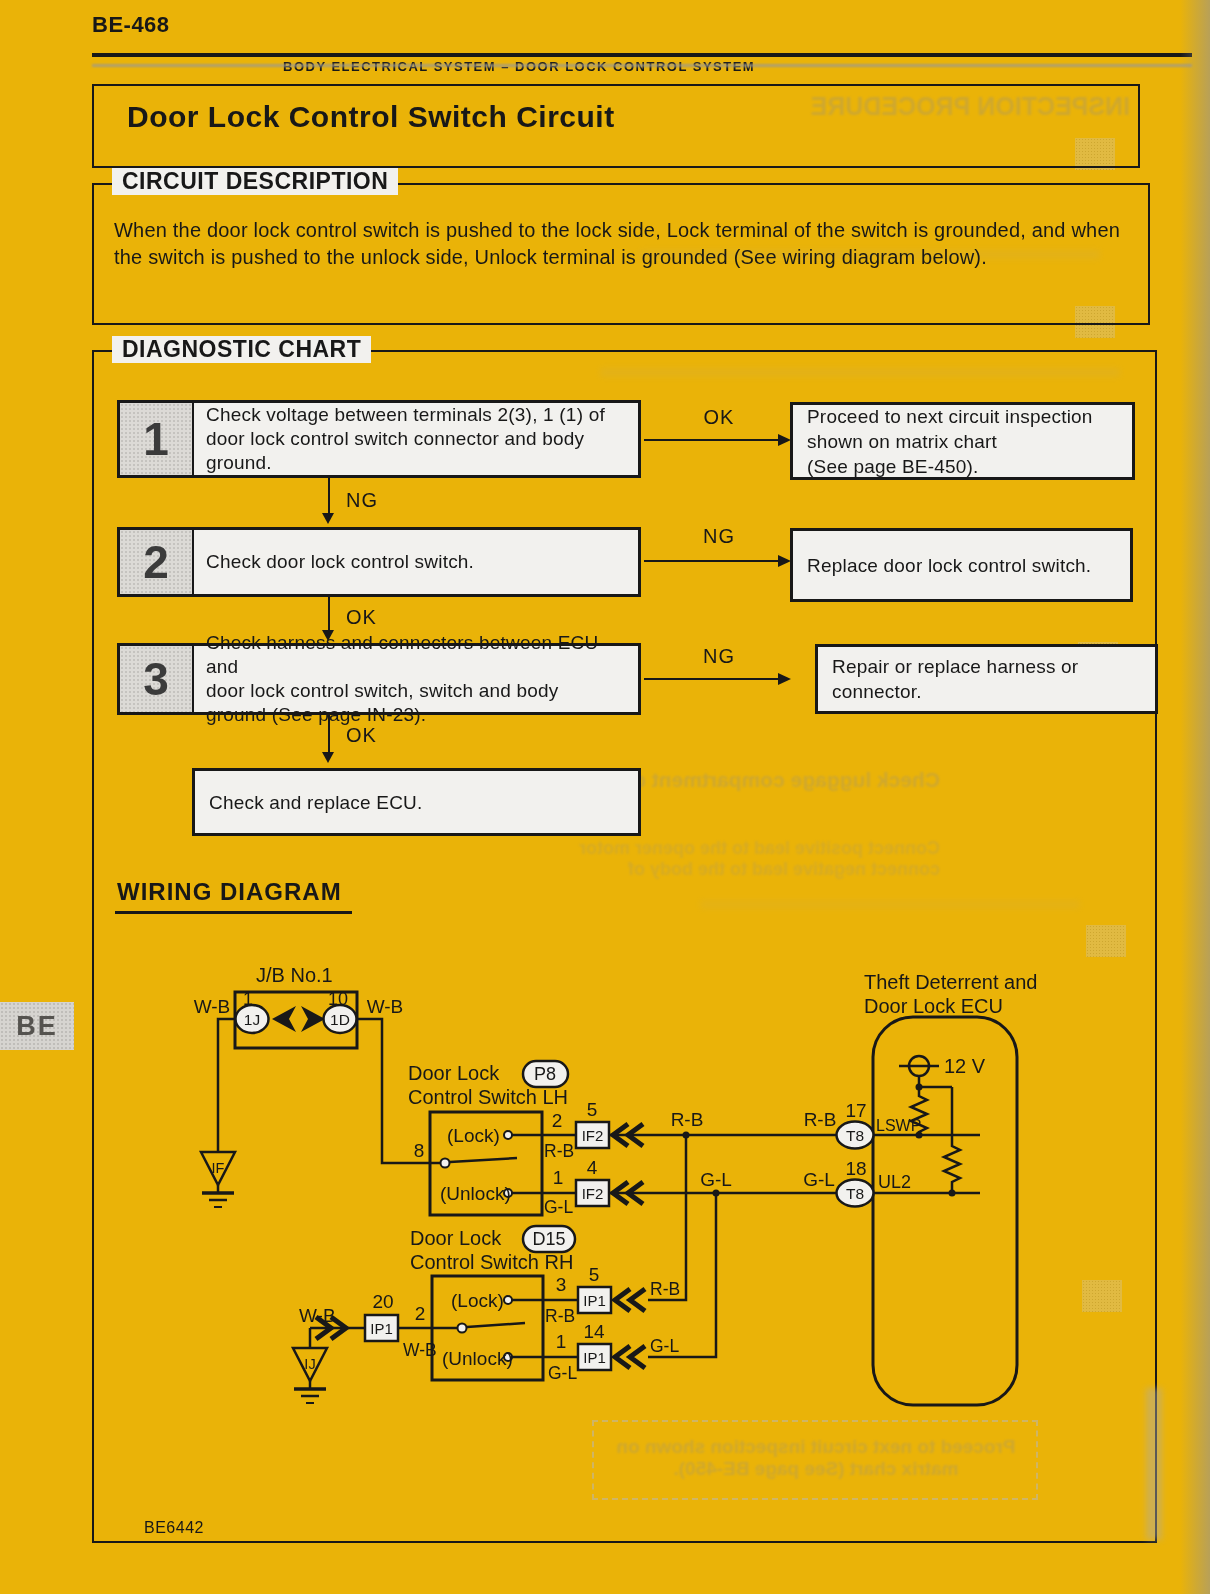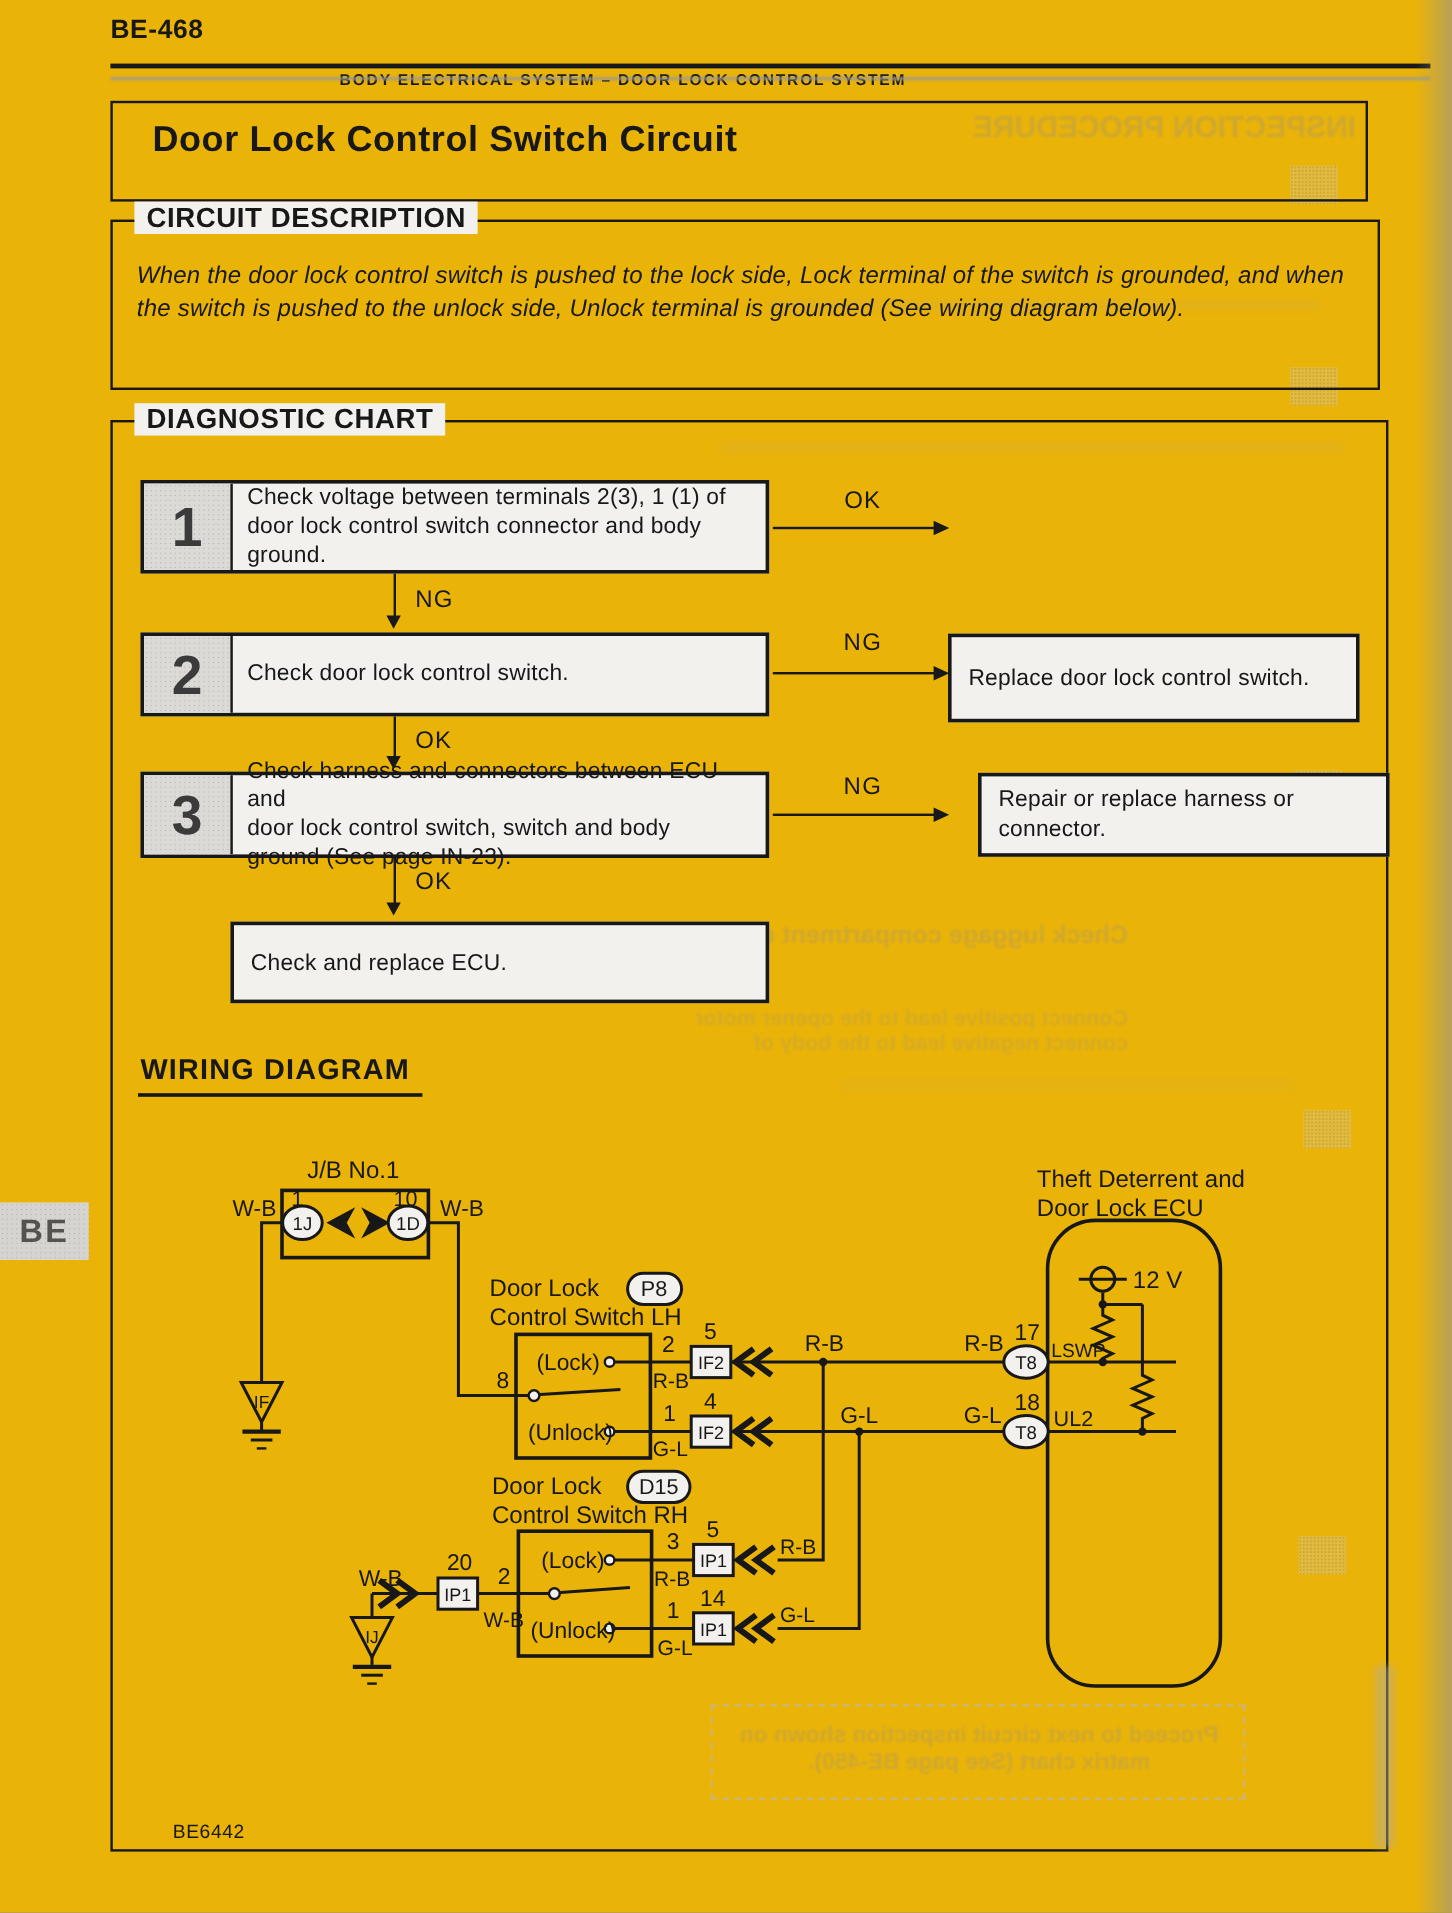--- a/index.html
+++ b/index.html
@@ -15,21 +15,21 @@
   
   .title-box{left:92px;top:84px;width:1048px;height:84px;border:2.5px solid #181818;box-sizing:border-box;}
   .main-title{left:127px;top:100px;font-size:30px;font-weight:bold;letter-spacing:.5px;}
   
   .sect-box{border:2.5px solid #181818;box-sizing:border-box;}
   .desc-box{left:92px;top:183px;width:1058px;height:142px;}
   .diag-box{left:92px;top:350px;width:1065px;height:1193px;}
   .sect-head{font-size:23px;font-weight:bold;letter-spacing:.5px;background:#f2f1ee;padding:0 10px;}
   .desc-head{left:112px;top:168px;}
   .diag-head{left:112px;top:336px;}
-  .desc-body{left:114px;top:217px;width:1014px;font-size:20px;line-height:27px;letter-spacing:.2px;font-style:italic;}
+  .desc-body{left:114px;top:217px;width:1014px;font-size:20px;line-height:27px;letter-spacing:.2px;}
   
   .steprow{border:3px solid #181818;box-sizing:border-box;display:flex;background:#f2f1ee;}
   .stepnum{width:72px;border-right:2.5px solid #181818;display:flex;align-items:center;justify-content:center;
            font-size:46px;font-weight:bold;color:#3b3b3b;
            background:#dcdad6;background-image:radial-gradient(#aeaca8 24%,transparent 26%);background-size:4px 4px;}
   .steptext{flex:1;display:flex;align-items:center;padding:4px 12px;font-size:19px;line-height:24px;letter-spacing:.2px;}
   .resbox{border:3px solid #181818;box-sizing:border-box;display:flex;align-items:center;
           padding:4px 14px;font-size:19px;line-height:25px;background:#f2f1ee;letter-spacing:.2px;}
   .flabel{font-size:20px;letter-spacing:1px;}
   .harrow{height:0;border-top:2.5px solid #181818;}
@@ -95,20 +95,23 @@
   <div class="abs sect-head diag-head">DIAGNOSTIC CHART</div>
 
   <div class="abs steprow" style="left:117px;top:400px;width:524px;height:78px;">
     <div class="stepnum">1</div>
     <div class="steptext pre">Check voltage between terminals 2(3), 1 (1) of
 door lock control switch connector and body
 ground.</div>
   </div>
   <div class="abs flabel" style="left:694px;top:406px;width:50px;text-align:center;">OK</div>
   <div class="abs harrow" style="left:644px;top:439px;width:136px;"></div>
+  <div class="abs resbox pre" style="left:790px;top:402px;width:345px;height:78px;">Proceed to next circuit inspection
+shown on matrix chart
+(See page BE-450).</div>
   <div class="abs varrow" style="left:328px;top:478px;height:36px;"></div>
   <div class="abs flabel" style="left:346px;top:489px;">NG</div>
 
   <div class="abs steprow" style="left:117px;top:527px;width:524px;height:70px;">
     <div class="stepnum">2</div>
     <div class="steptext">Check door lock control switch.</div>
   </div>
   <div class="abs flabel" style="left:694px;top:525px;width:50px;text-align:center;">NG</div>
   <div class="abs harrow" style="left:644px;top:560px;width:136px;"></div>
   <div class="abs resbox" style="left:790px;top:528px;width:343px;height:74px;">Replace door lock control switch.</div>

